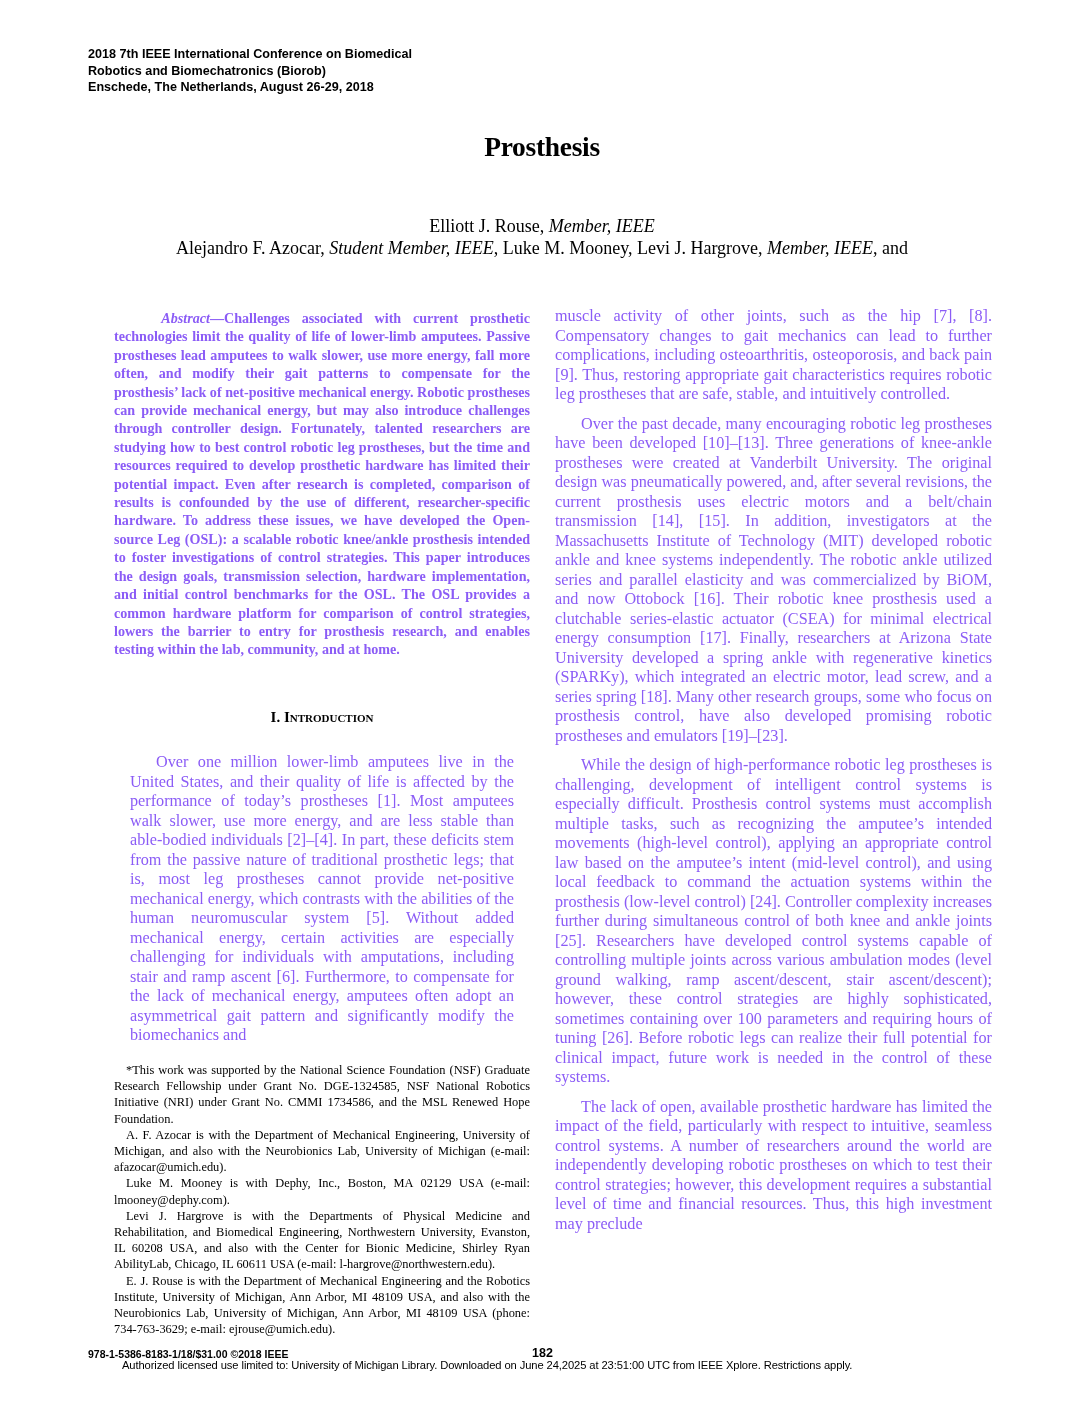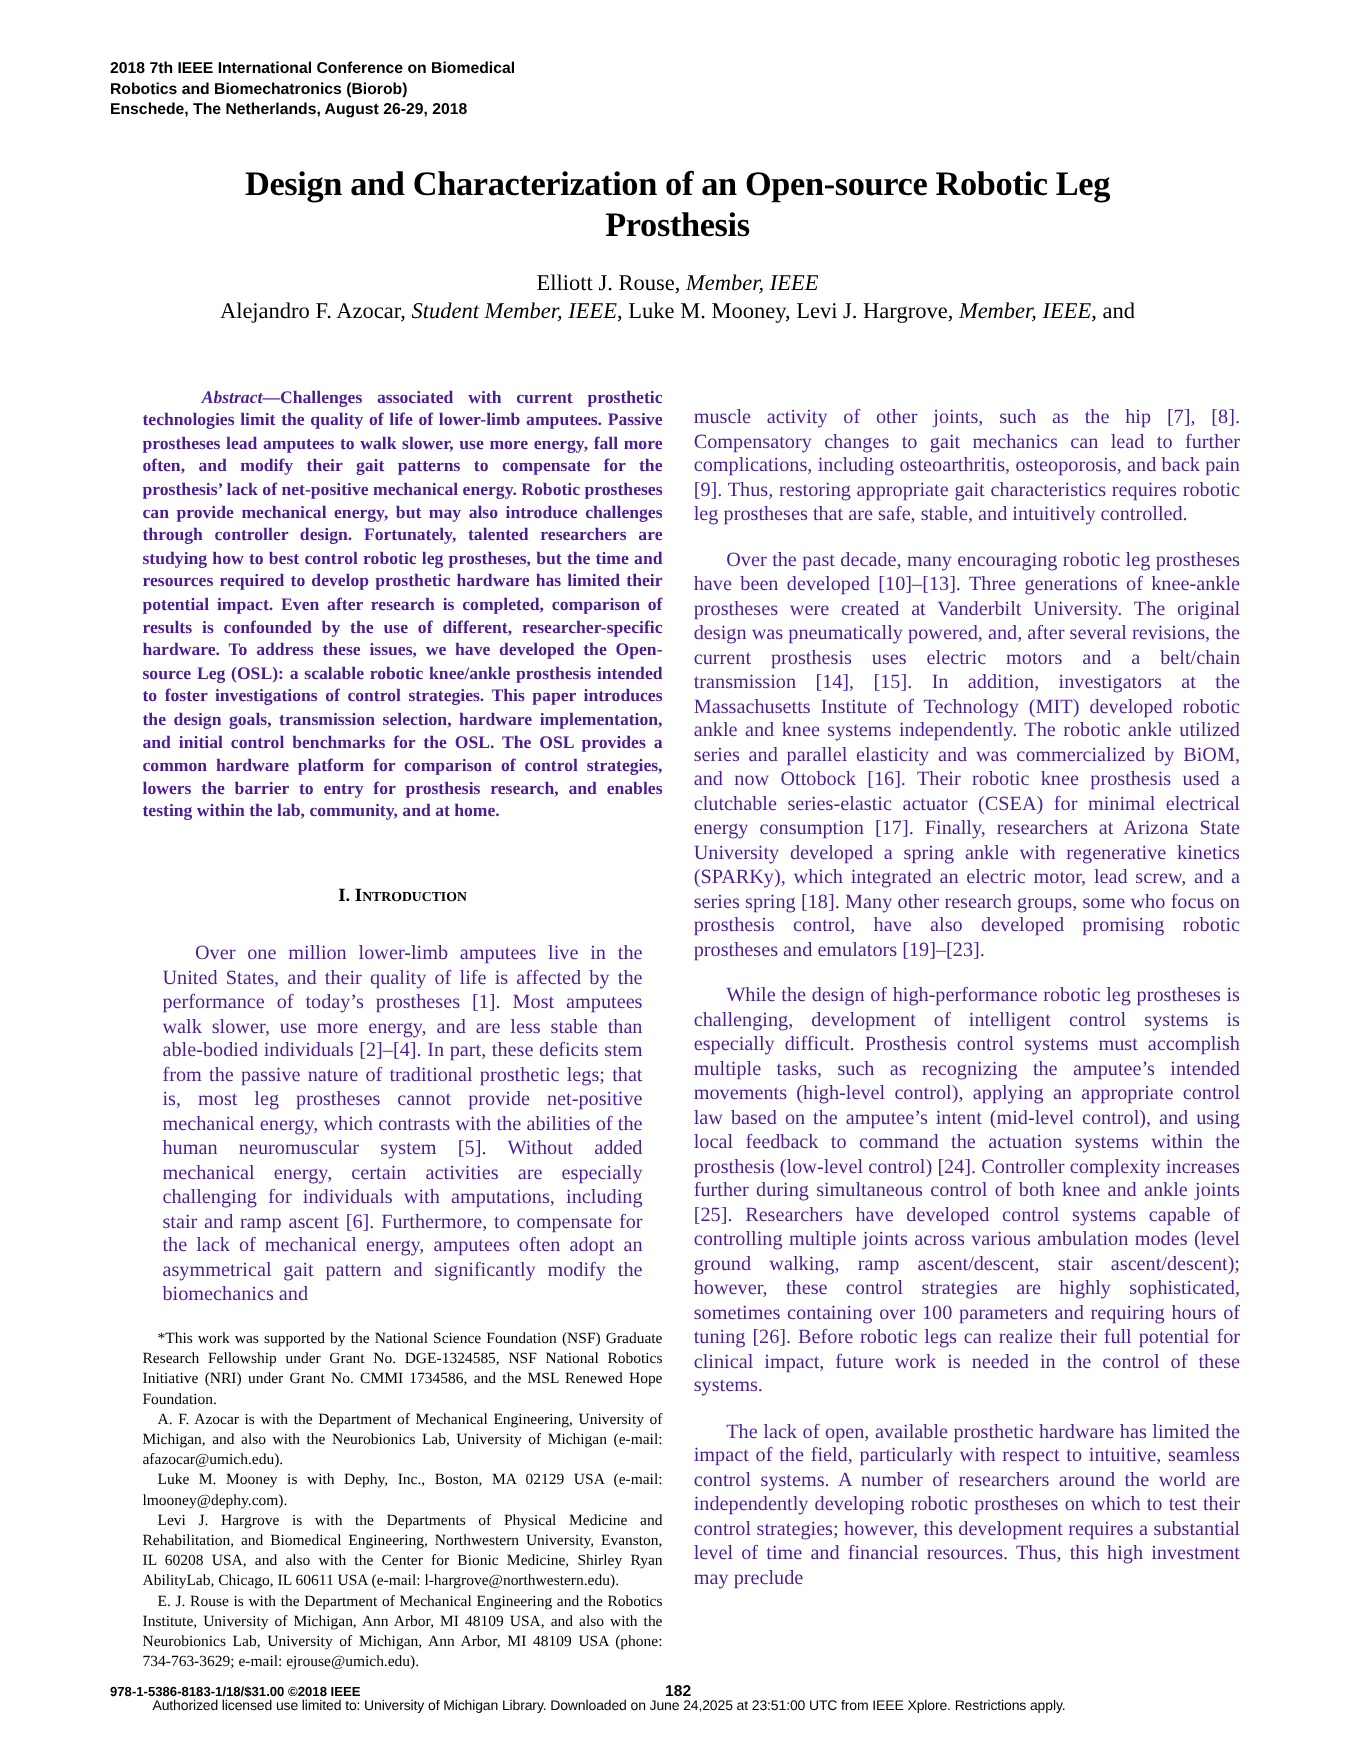--- a/index.html
+++ b/index.html
@@ -13,21 +13,21 @@
     position: absolute; left: 100px; width: 884px; top: 130px;
     text-align: center; font-family: "Liberation Serif", serif; font-weight: bold;
     font-size: 27.5px; line-height: 33px; letter-spacing: -0.3px;
   }
   .authors {
     position: absolute; left: 100px; width: 884px; top: 215px;
     text-align: center; font-family: "Liberation Serif", serif;
     font-size: 18px; line-height: 22px;
   }
   .authors i { font-style: italic; }
-  .col { position: absolute; font-family: "Liberation Serif", serif; color: #4c1d95; }
+  .col { position: absolute; font-family: "Liberation Serif", serif; color: #8b5cf6; }
   .col-left { left: 114px; width: 416px; }
   .col-right { left: 555px; width: 437px; }
   .abstract {
     top: 309px; font-size: 14.1px; line-height: 18.4px; font-weight: bold;
     text-align: justify; text-indent: 0;
   }
   .abstract .lead { font-style: italic; font-weight: bold; }
   .section-heading {
     position: absolute; left: 114px; width: 416px; top: 707px;
     text-align: center; font-family: "Liberation Serif", serif; font-size: 15px; line-height: 20px;
@@ -36,21 +36,21 @@
   }
   .body-text { font-size: 16.2px; line-height: 19.5px; text-align: justify; }
   .body-text p { margin: 16px; text-indent: 26px; }
   .intro { top: 737px; }
   .footnotes {
     position: absolute; left: 114px; width: 416px; top: 1062px;
     font-family: "Liberation Serif", serif; font-size: 12.4px; line-height: 16.2px; text-align: justify;
   }
   .footnotes p { margin: 0; text-indent: 12px; }
   .right-body { top: 307px; }
-  .right-body p { margin: 17px 0 10px 0; }
+  .right-body p { margin: 0 0 10px 0; }
   .right-body p.cont { text-indent: 0; }
   .page-footer-left {
     position: absolute; left: 88px; top: 1348px;
     font-family: "Liberation Sans", sans-serif; font-weight: bold; font-size: 10.5px;
   }
   .page-number {
     position: absolute; left: 532px; top: 1346px;
     font-family: "Liberation Sans", sans-serif; font-weight: bold; font-size: 12.5px;
   }
   .license {
@@ -61,21 +61,20 @@
 </head>
 <body>
 
 <div class="conf-header">
   <div>2018 7th IEEE International Conference on Biomedical</div>
   <div>Robotics and Biomechatronics (Biorob)</div>
   <div>Enschede, The Netherlands, August 26-29, 2018</div>
 </div>
 
 <div class="title">
-  <div>Design and Characterization of an Open-source Robotic Leg</div>
   <div>Prosthesis</div>
 </div>
 
 <div class="authors">
   <div><span>Elliott J. Rouse, </span><i>Member, IEEE</i></div>
   <div><span>Alejandro F. Azocar, </span><i>Student Member, IEEE</i><span>, Luke M. Mooney, Levi J. Hargrove, </span><i>Member, IEEE</i><span>, and</span></div>
 </div>
 
 <div class="col col-left abstract">
   <span style="display:inline-block;width:0;"></span>&nbsp;&nbsp;&nbsp;&nbsp;<span class="lead">Abstract</span><span>—Challenges associated with current prosthetic technologies limit the quality of life of lower-limb amputees. Passive prostheses lead amputees to walk slower, use more energy, fall more often, and modify their gait patterns to compensate for the prosthesis’ lack of net-positive mechanical energy. Robotic prostheses can provide mechanical energy, but may also introduce challenges through controller design. Fortunately, talented researchers are studying how to best control robotic leg prostheses, but the time and resources required to develop prosthetic hardware has limited their potential impact. Even after research is completed, comparison of results is confounded by the use of different, researcher-specific hardware. To address these issues, we have developed the Open-source Leg (OSL): a scalable robotic knee/ankle prosthesis intended to foster investigations of control strategies. This paper introduces the design goals, transmission selection, hardware implementation, and initial control benchmarks for the OSL. The OSL provides a common hardware platform for comparison of control strategies, lowers the barrier to entry for prosthesis research, and enables testing within the lab, community, and at home.</span>

